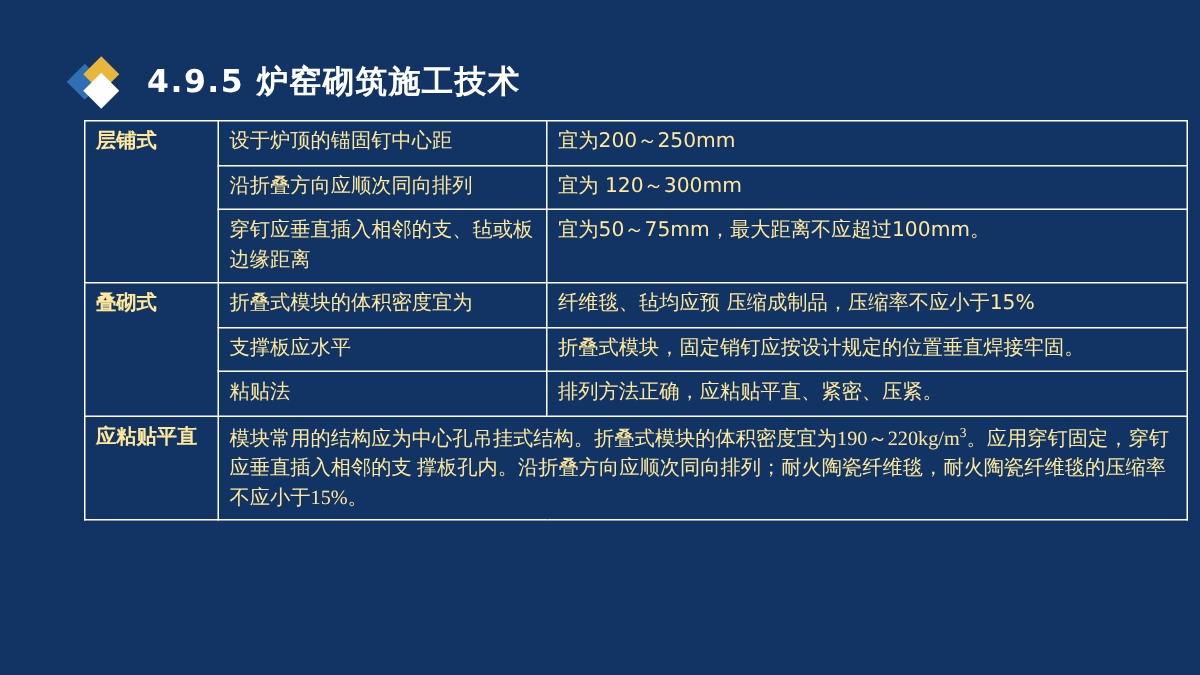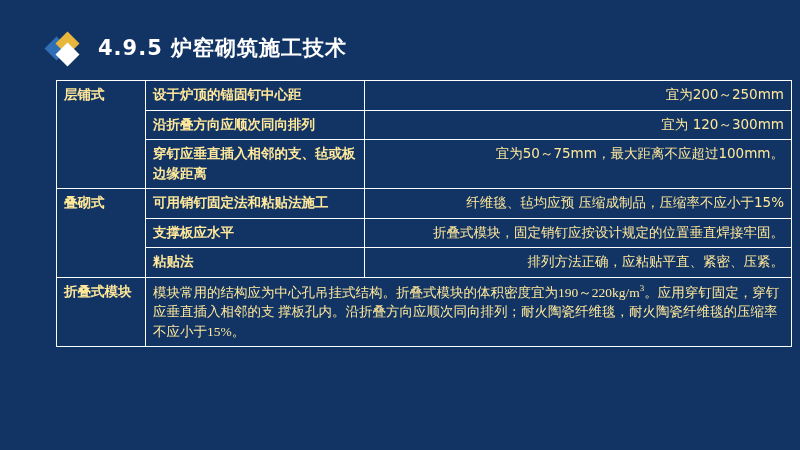--- a/index.html
+++ b/index.html
@@ -16,21 +16,21 @@
   .slide {
     position: relative;
     width: 800px;
     height: 450px;
     background: #123464;
   }
   
   .title-row {
     position: absolute;
     left: 48px;
-    top: 28px;
+    top: 34px;
     display: flex;
     align-items: center;
     height: 40px;
   }
   .logo {
     position: relative;
     width: 42px;
     height: 30px;
     flex: 0 0 auto;
   }
@@ -73,25 +73,23 @@
     margin-left: 8px;
   }
   td.cat {
     width: 74px;
     font-weight: bold;
     color: #ffe89a;
     white-space: normal;
   }
   td.mid {
     width: 204px;
-    font-weight: bold;
   }
   td.right {
     width: 412px;
-    text-align: right;
   }
   td.wide {
     width: 616px;
     font-family: Liberation Serif, serif;
   }
   .sup {
     font-size: 9px;
     vertical-align: super;
   }
 </style>
@@ -120,32 +118,32 @@
         <tr>
           <td class="mid">沿折叠方向应顺次同向排列</td>
           <td class="right">宜为 120～300mm</td>
         </tr>
         <tr>
           <td class="mid">穿钉应垂直插入相邻的支、毡或板边缘距离</td>
           <td class="right">宜为50～75mm，最大距离不应超过100mm。</td>
         </tr>
         <tr>
           <td class="cat" rowspan="3">叠砌式</td>
-          <td class="mid">可用销钉固定法和粘贴法施工</td>
+          <td class="mid">折叠式模块的体积密度宜为</td>
           <td class="right">纤维毯、毡均应预 压缩成制品，压缩率不应小于15%</td>
         </tr>
         <tr>
           <td class="mid">支撑板应水平</td>
           <td class="right">折叠式模块，固定销钉应按设计规定的位置垂直焊接牢固。</td>
         </tr>
         <tr>
           <td class="mid">粘贴法</td>
           <td class="right">排列方法正确，应粘贴平直、紧密、压紧。</td>
         </tr>
         <tr>
-          <td class="cat">折叠式模块</td>
+          <td class="cat">应粘贴平直</td>
           <td class="wide" colspan="2"><span>模块常用的结构应为中心孔吊挂式结构。折叠式模块的体积密度宜为190～220kg/m</span><span class="sup">3</span><span>。应用穿钉固定，穿钉应垂直插入相邻的支 撑板孔内。沿折叠方向应顺次同向排列；耐火陶瓷纤维毯，耐火陶瓷纤维毯的压缩率不应小于15%。</span></td>
         </tr>
       </tbody>
     </table>
   </div>
 
 </div>
 
 </body></html>

